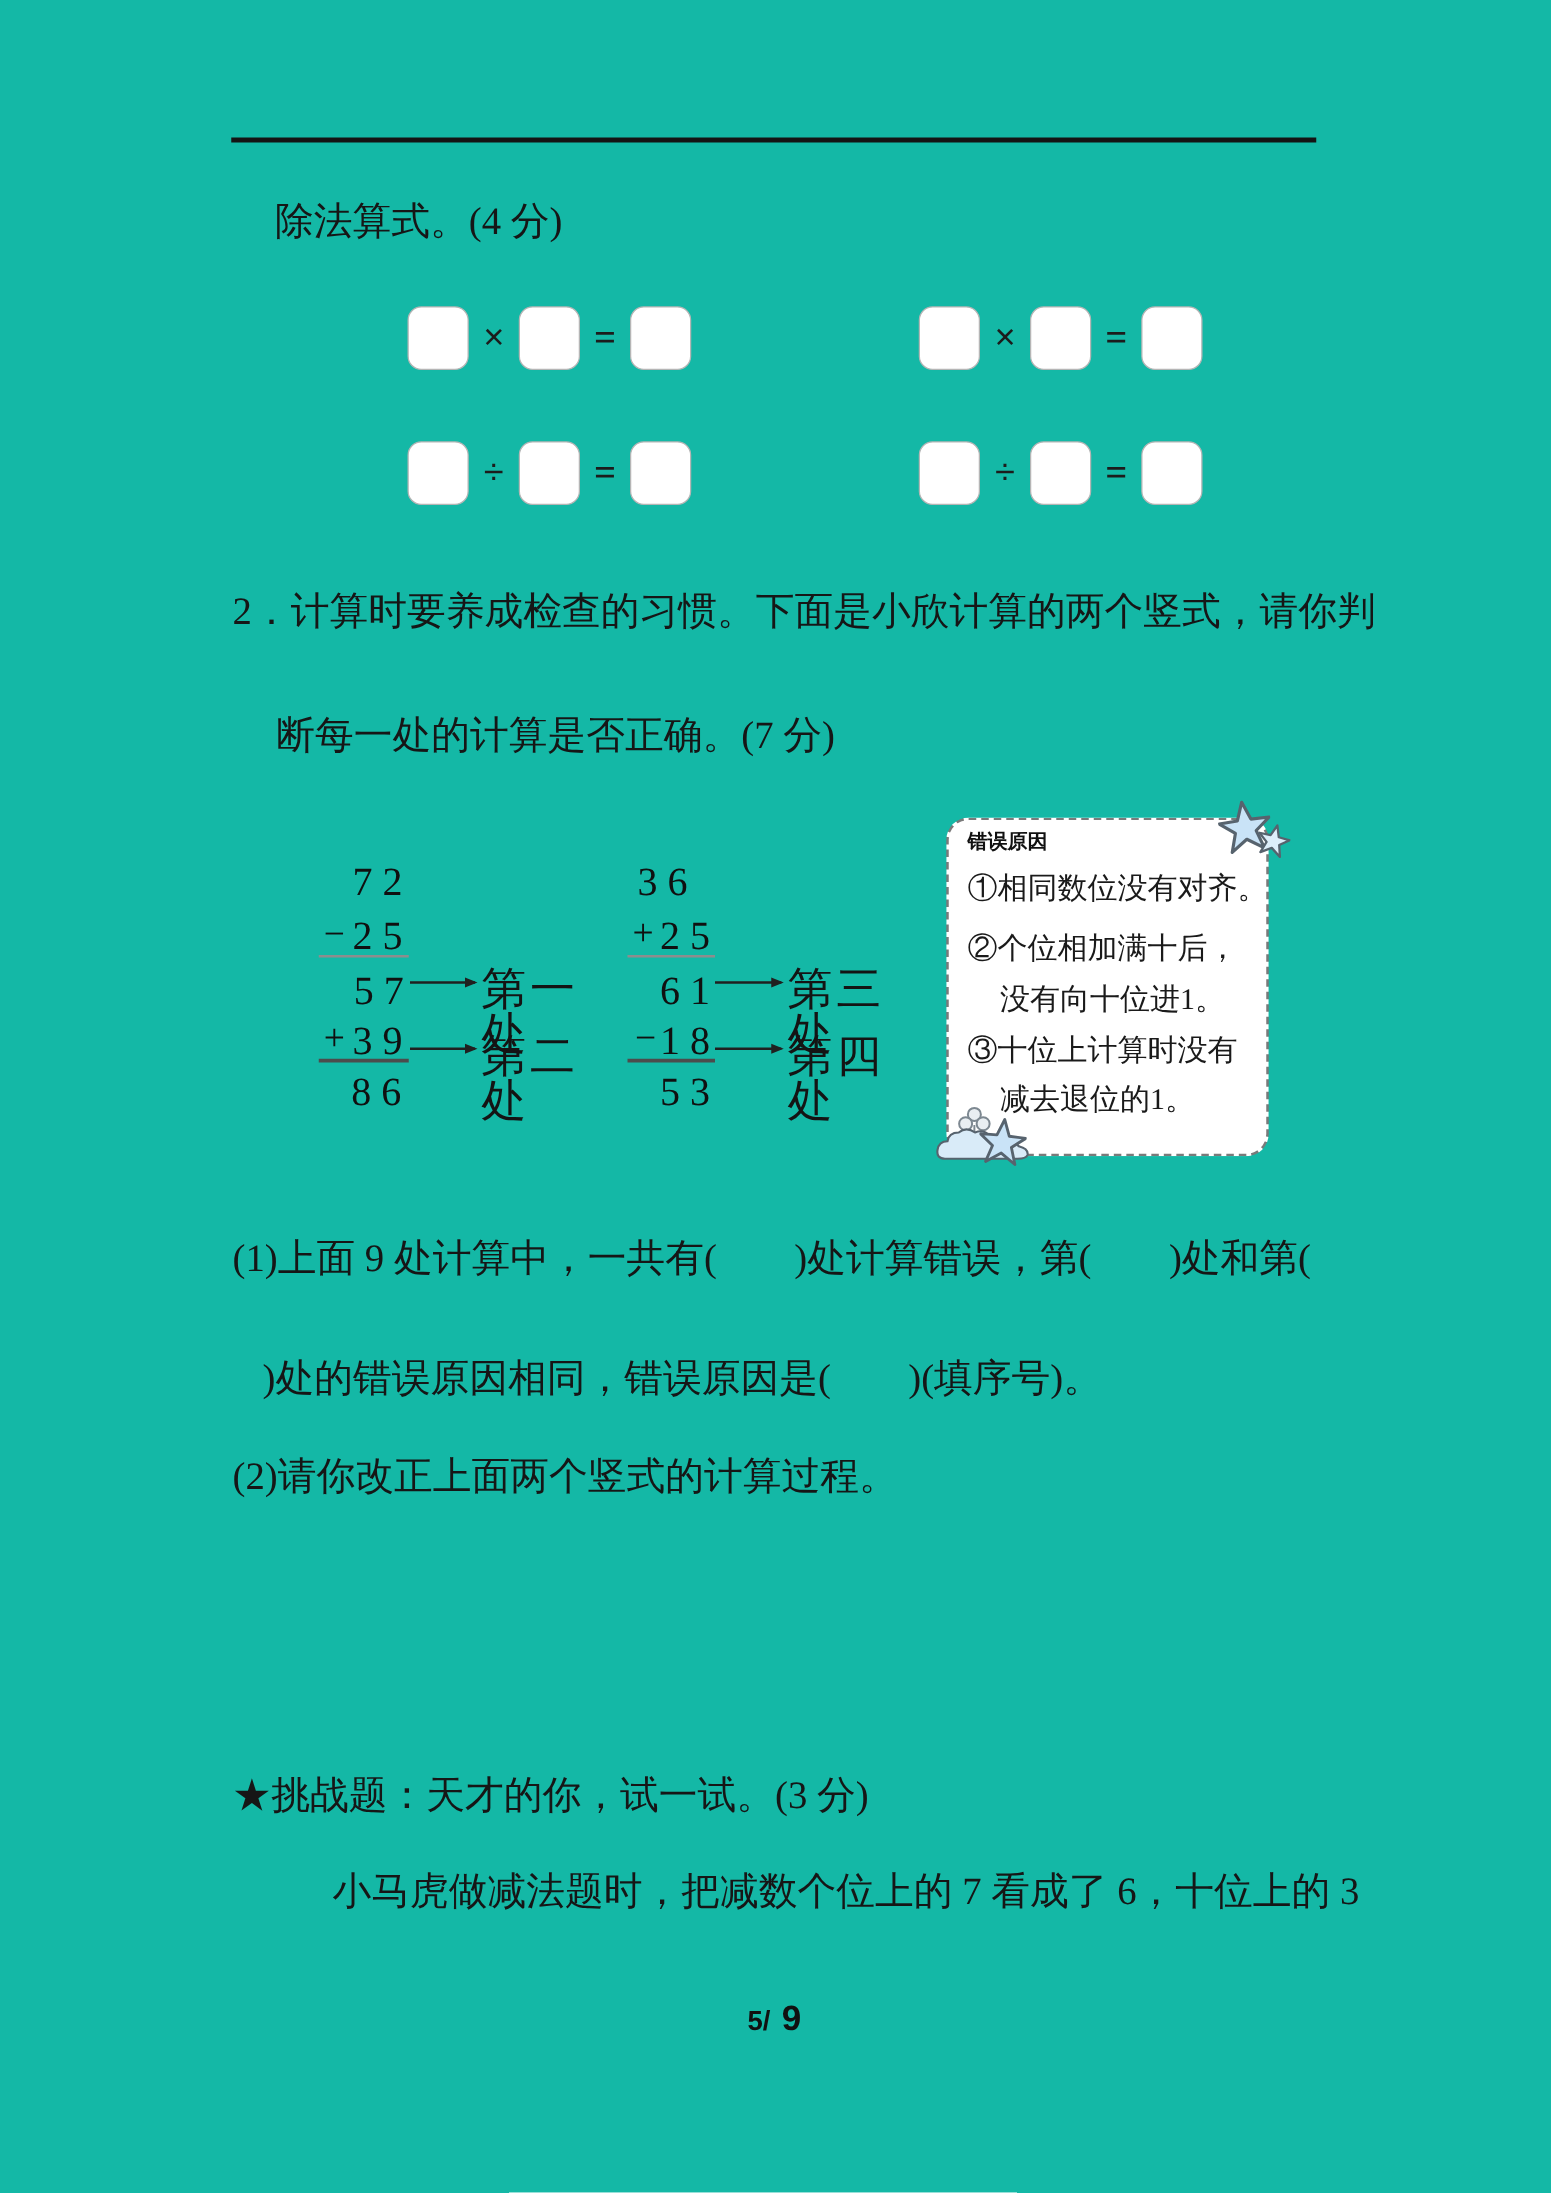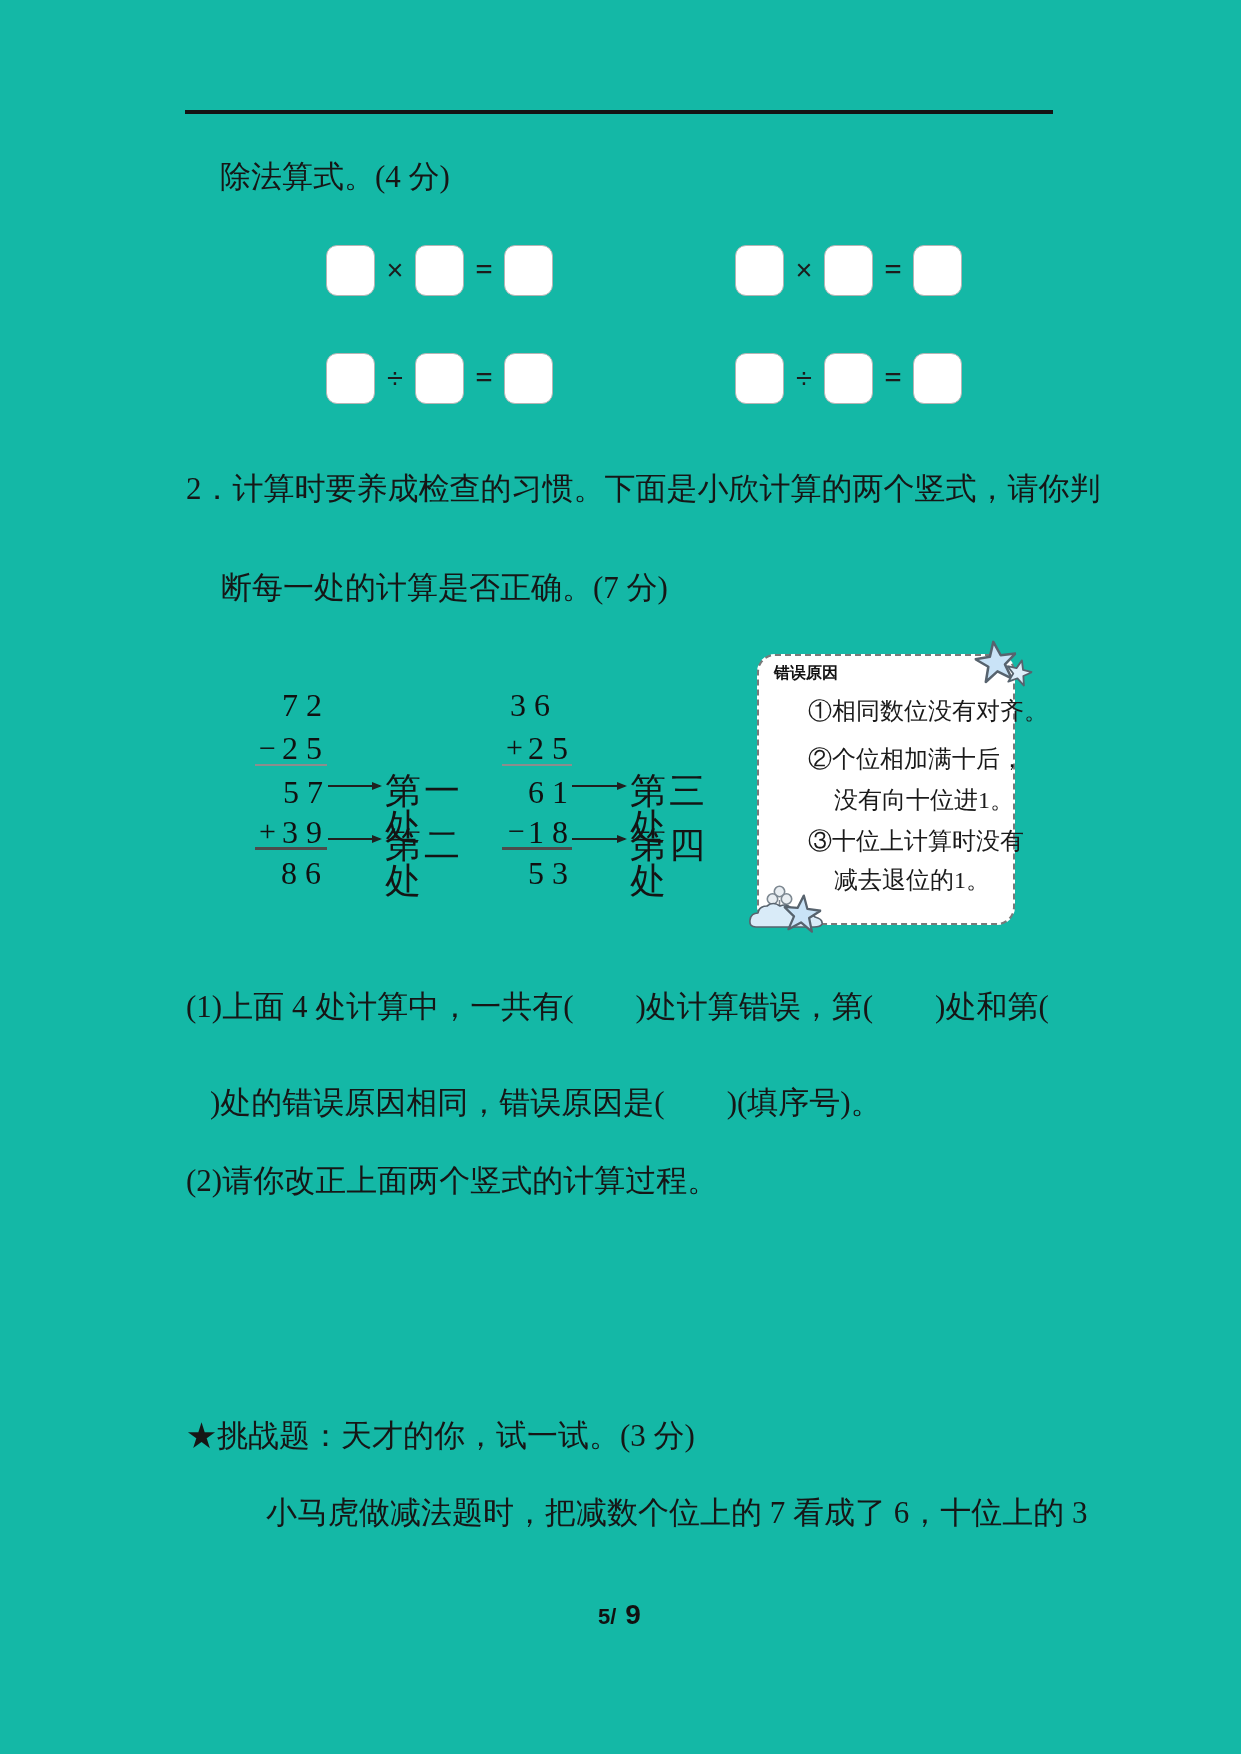--- a/index.html
+++ b/index.html
@@ -30,21 +30,21 @@
   .vcalc .steplabel{position:absolute;font-size:36px;line-height:1;letter-spacing:3px;color:#141414;}
   .arrow{position:absolute;border-top:2px solid #202020;}
   .arrow::after{content:"";position:absolute;right:-2px;top:-5.5px;width:0;height:0;
     border-left:10px solid #202020;border-top:4.5px solid transparent;border-bottom:4.5px solid transparent;}
 
   
   .errbox{position:absolute;left:757px;top:654px;width:258px;height:271px;
     border:2px dashed #7a7a7a;border-radius:18px;background:#fff;box-sizing:border-box;}
   .errbox .title{position:absolute;left:15px;top:7px;font-size:16px;font-weight:bold;
     font-family:"Liberation Sans","DejaVu Sans",sans-serif;color:#111;}
-  .errbox .item{position:absolute;font-size:24px;line-height:1;color:#1a1a1a;white-space:nowrap;margin-left:34px;}
+  .errbox .item{position:absolute;font-size:24px;line-height:1;color:#1a1a1a;white-space:nowrap;}
 
   .deco{position:absolute;}
 
   
   .footer{position:absolute;left:598px;top:1599px;display:flex;align-items:baseline;gap:9px;
     font-family:"Liberation Sans","DejaVu Sans",sans-serif;font-weight:bold;color:#111;}
   .footer .cur{font-size:22px;}
   .footer .tot{font-size:28px;}
 </style>
 </head>
@@ -149,21 +149,21 @@
   </svg>
   <svg class="deco" style="left:748px;top:902px;" width="76" height="27" viewBox="0 0 76 27">
     <path d="M8 25 Q1 25 2 18 Q3 11 10 11 Q11 4 19 4 Q25 -1 32 4 Q39 1 44 7 Q52 5 55 11 Q63 10 67 15 Q75 17 74 22 Q73 25 66 25 Z" stroke-width="1.7" stroke-linejoin="round" fill="#d9ebf8"></path>
     <path d="M8 25 Q1 25 2 18 Q3 11 10 11 Q11 4 19 4 Q25 -1 32 4 Q39 1 44 7 Q52 5 55 11 Q63 10 67 15 Q75 17 74 22 Q73 25 66 25 Z" fill="none" stroke-width="1.7" stroke-linejoin="round" stroke="#57636e"></path>
   </svg>
   <svg class="deco" style="left:783px;top:893px;transform:rotate(6deg);" width="38" height="40" viewBox="0 0 100 104">
     <path d="M50 6 L63 40 L98 41 L70 63 L81 98 L50 77 L19 98 L30 63 L2 41 L37 40 Z" stroke-width="6" stroke-linejoin="round" fill="#c9e3f7"></path>
     <path d="M50 6 L63 40 L98 41 L70 63 L81 98 L50 77 L19 98 L30 63 L2 41 L37 40 Z" fill="none" stroke-width="6" stroke-linejoin="round" stroke="#57636e"></path>
   </svg>
 
-  <div class="abs bodytext" style="left:186px;top:988px;">(1)上面 4 处计算中，一共有(　　)处计算错误，第(　　)处和第(</div>
+  <div class="abs bodytext" style="left:186px;top:988px;">(1)上面 9 处计算中，一共有(　　)处计算错误，第(　　)处和第(</div>
   <div class="abs bodytext" style="left:210px;top:1084px;">)处的错误原因相同，错误原因是(　　)(填序号)。</div>
   <div class="abs bodytext" style="left:186px;top:1162px;">(2)请你改正上面两个竖式的计算过程。</div>
 
   <div class="abs bodytext" style="left:186px;top:1417px;">★挑战题：天才的你，试一试。(3 分)</div>
   <div class="abs bodytext" style="left:266px;top:1494px;">小马虎做减法题时，把减数个位上的 7 看成了 6，十位上的 3</div>
 
   <div class="footer">
     <span class="cur">5/</span>
     <span class="tot">9</span>
   </div>

